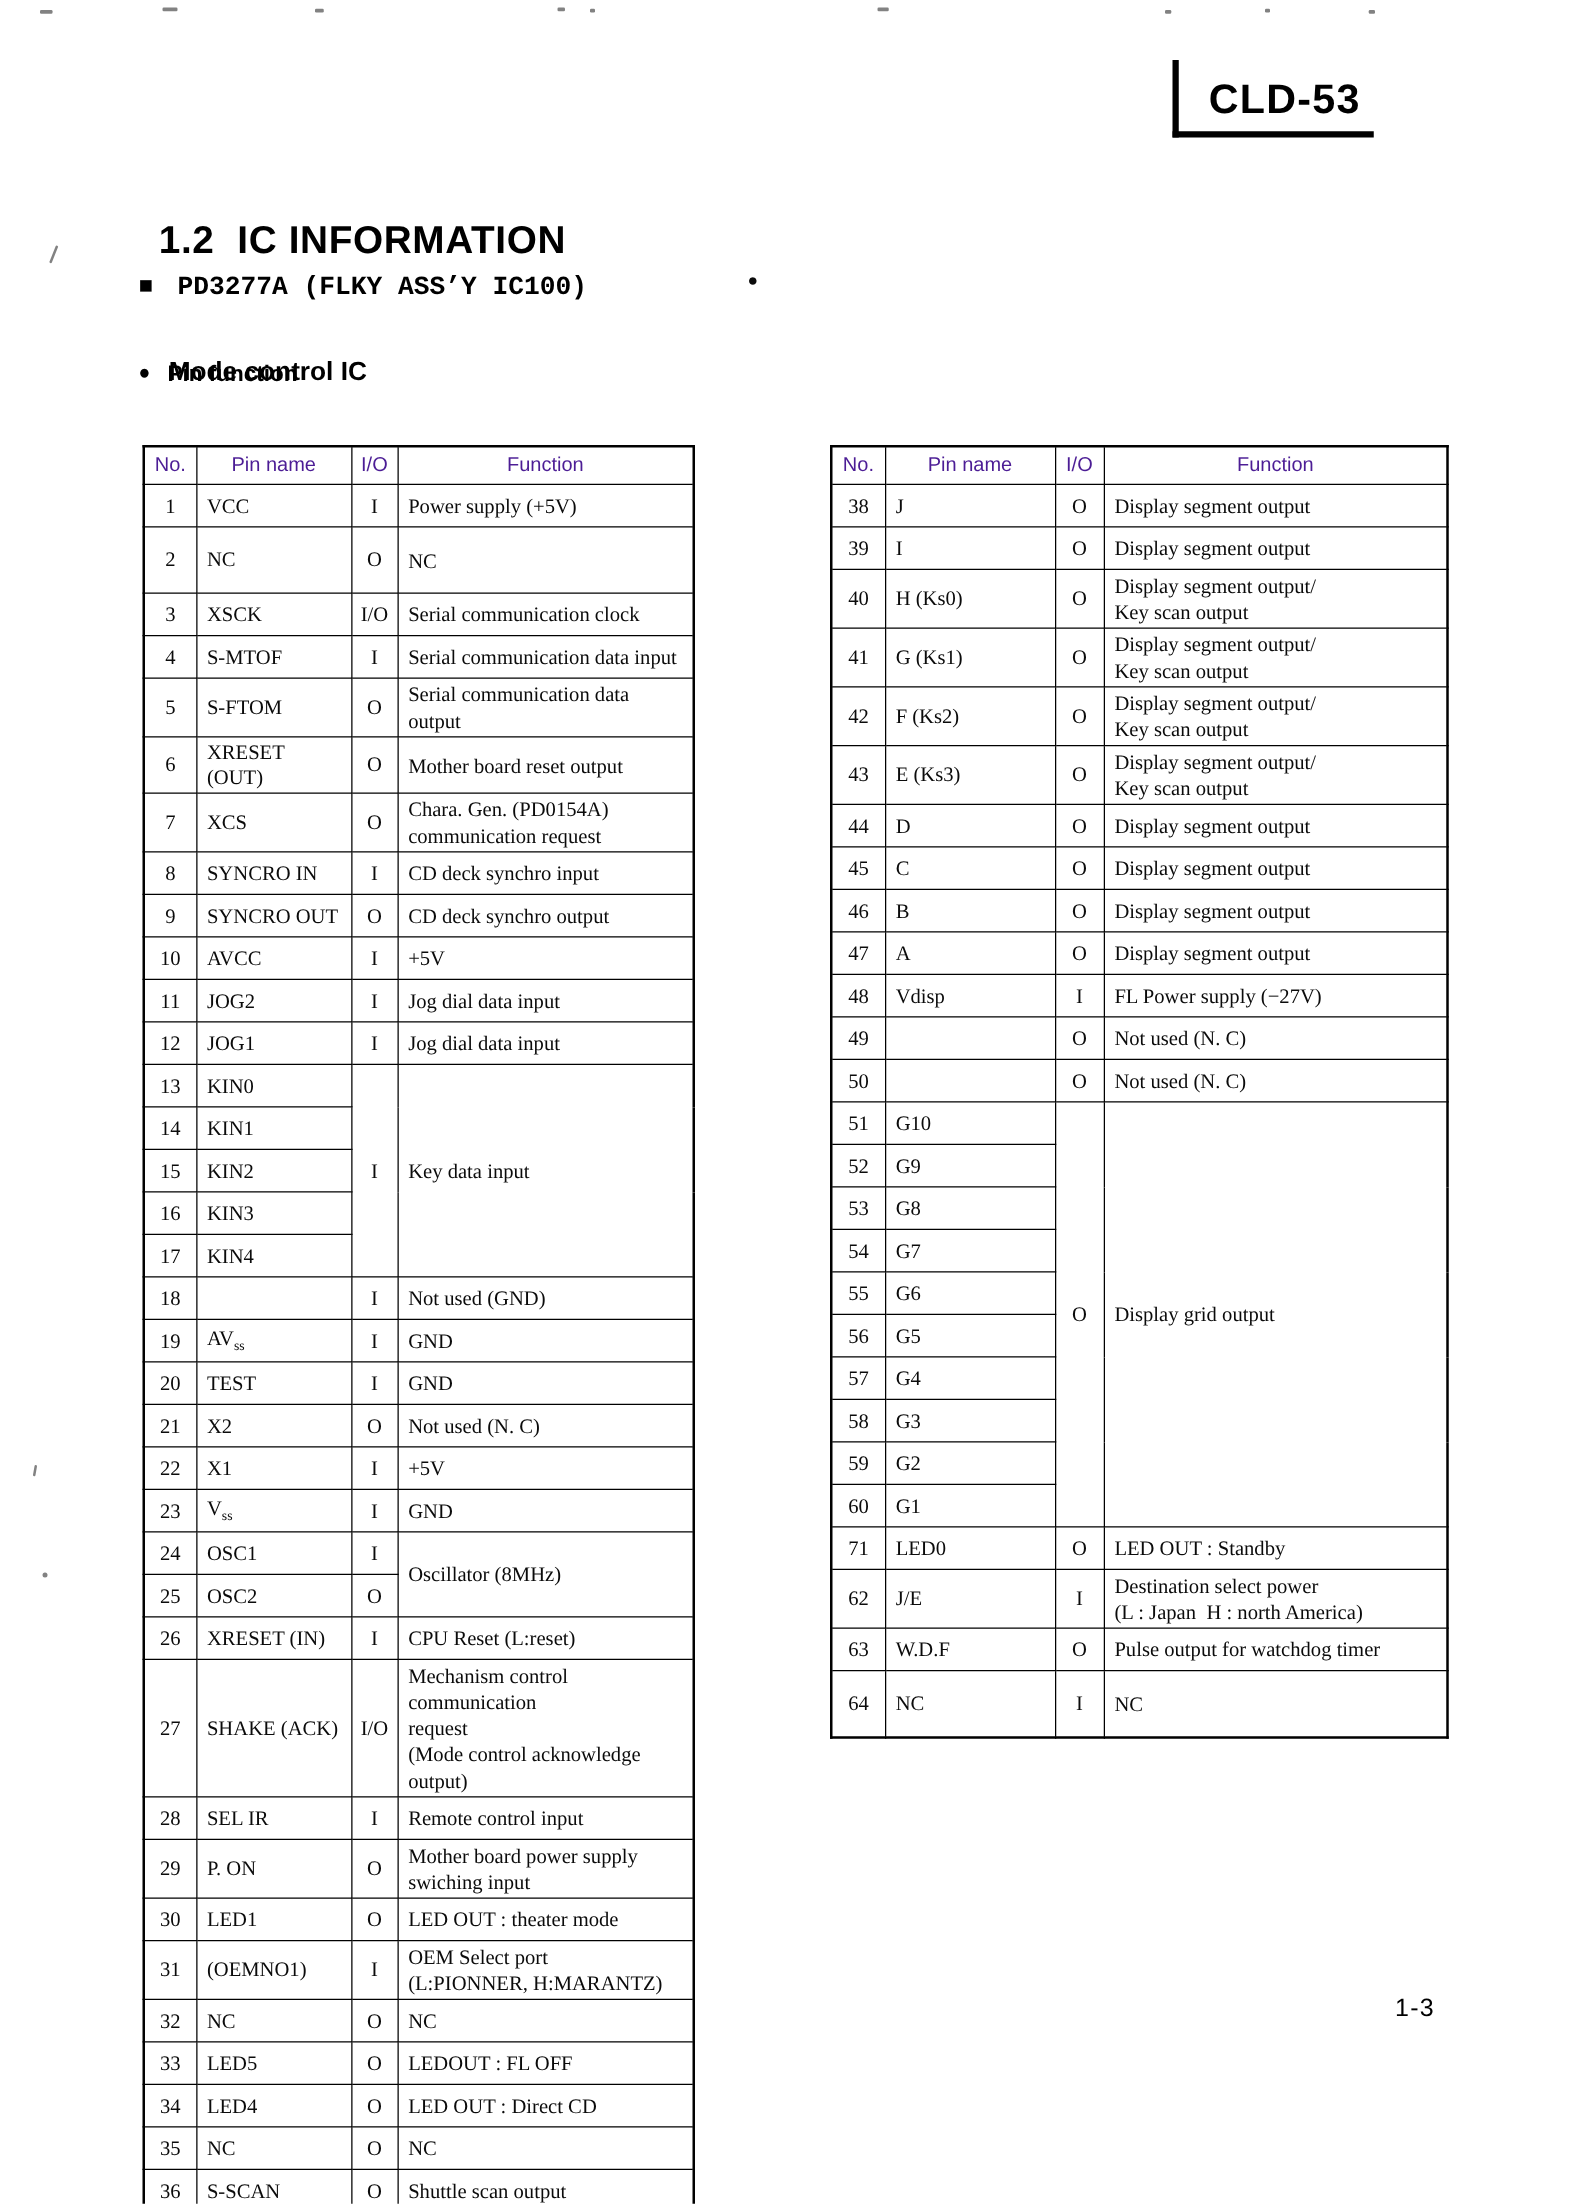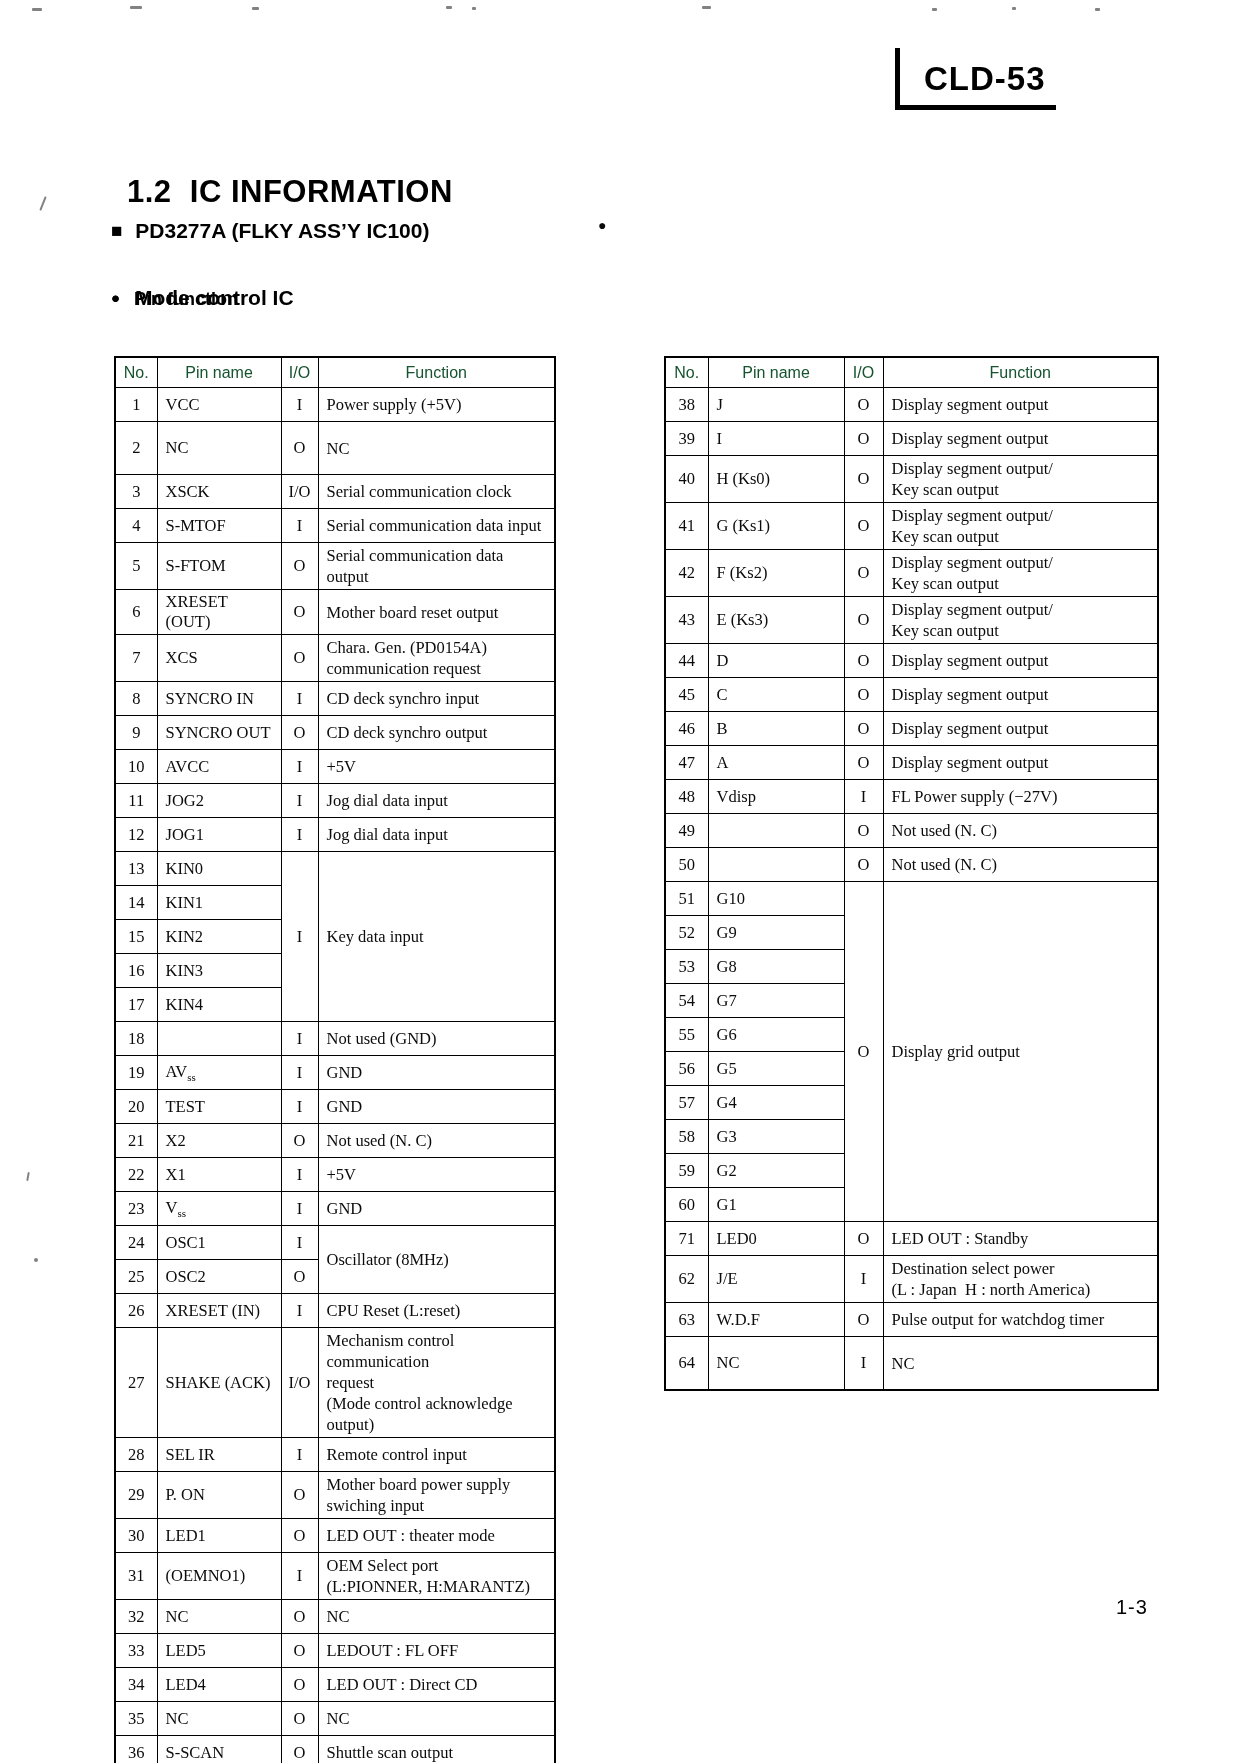--- a/index.html
+++ b/index.html
@@ -7,41 +7,41 @@
     width:1257px; height:1763px;
     background:#ffffff;
     position:relative;
     font-family:"Liberation Serif", serif;
     color:#0b0b0b;
     overflow:hidden;
   }
 
   
   .model-badge {
-    position:absolute; top:48px; left:895px;
+    position:absolute; top:48px; left:938px;
     border-left:5px solid #000;
     border-bottom:5px solid #000;
     padding:12px 10px 7px 24px;
   }
   .model-badge .model-text {
     font-family:"Liberation Sans", sans-serif;
     font-weight:800; font-size:33px; letter-spacing:1px;
     color:#000;
   }
 
   
   .section-title {
     position:absolute; left:111px; top:158px; margin:16px;
     font-family:"Liberation Sans", sans-serif;
     font-weight:800; font-size:31px; letter-spacing:.5px;
     white-space:pre; color:#000;
   }
   .chip-head {
     position:absolute; left:111px; top:219px;
-    font-family:Liberation Sans, sans-serif;
+    font-family:Liberation Mono, monospace;
     font-weight:800; font-size:21px; color:#000;
   }
   .chip-head .sq { font-size:19px; margin-right:7px; position:relative; top:-1px; }
   .chip-sub {
     position:absolute; left:111px; top:246px;
     font-family:"Liberation Sans", sans-serif;
     font-weight:800; font-size:21px; color:#000;margin-top:40px;
   }
   .chip-sub .dot, .pin-fn-label .dot { font-size:15px; margin-right:9px; position:relative; top:-2px; }
   .pin-fn-label {
@@ -64,21 +64,21 @@
     border-collapse:collapse; table-layout:fixed;
     background:#fff;
     border:2.5px solid #000;
   }
   .pin-table.left  { left:114px; top:356px; width:440px; }
   .pin-table.right { left:664px; top:356px; width:493px; }
   .pin-table th, .pin-table td { border:1.7px solid #000; }
   .pin-table th {
     font-family:"Liberation Sans", sans-serif;
     font-weight:400; font-size:16px; height:27px;
-    text-align:center; color:#14532d; padding:1px 2px;
+    text-align:center; color:#4c1d95; padding:1px 2px;
   }
   .pin-table td {
     font-size:16.5px; padding:2px 6px; height:29px;
     vertical-align:middle; color:#0b0b0b;
   }
   .pin-table td.c-no { text-align:center; padding:2px 2px; }
   .pin-table td.c-io { text-align:center; padding:2px 2px; }
   .pin-table td.c-pin { padding-left:8px; }
   .pin-table td.c-fn { padding-left:8px; white-space:pre-wrap; line-height:21px; }
   .pin-table tr.tall td { height:48px; }

